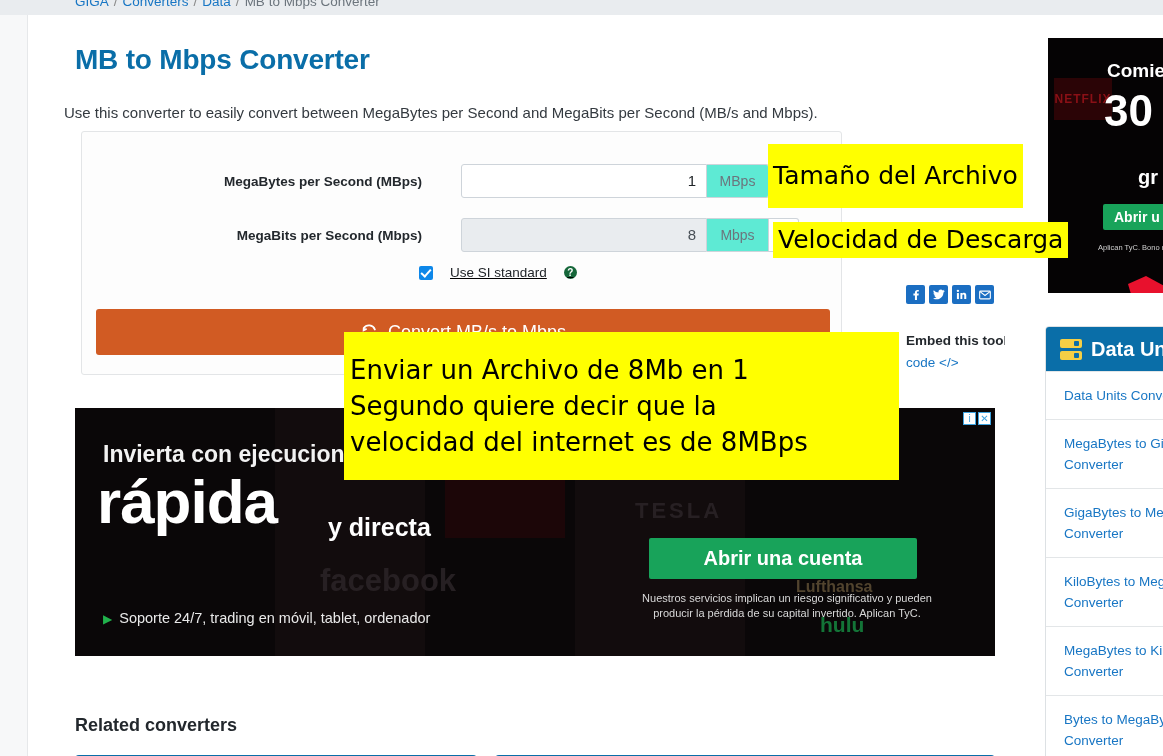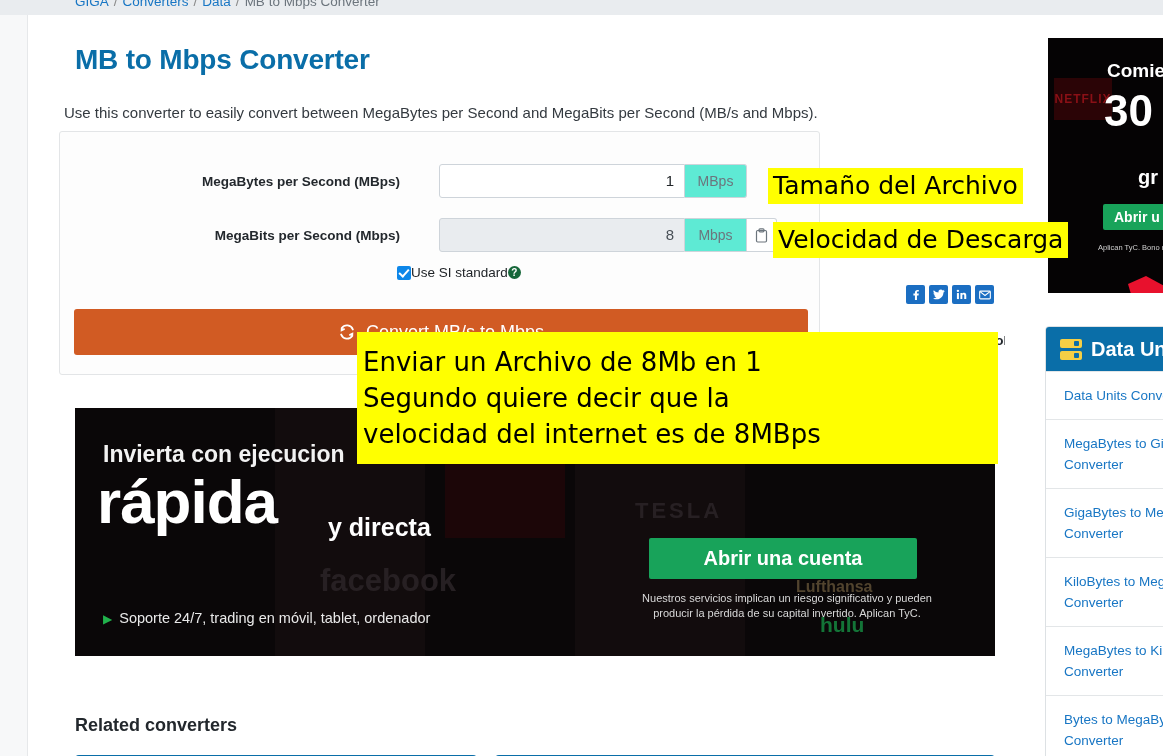--- a/index.html
+++ b/index.html
@@ -39,21 +39,21 @@
     font-size:28px; font-weight:bold; color:#0a6ea8;
     letter-spacing:-0.2px;
   }
   .page-sub {
     position:absolute; left:35px; top:89px;
     font-size:15px; color:#343a40;text-align:center;
   }
 
   
   .conv-card {
-    position:absolute; left:30px; top:116px; width:761px; height:244px;
+    position:absolute; left:52px; top:116px; width:761px; height:244px;
     background:#fdfdfd; border:1px solid #e3e5e7; border-radius:3px;
   }
   .row-label {
     position:absolute; text-align:right;
     font-size:13.5px; font-weight:bold; color:#23282d;
   }
   .r1-label { left:60px; top:42px; width:280px; }
   .r2-label { left:60px; top:96px; width:280px; }
 
   .inputgroup { position:absolute; display:flex; height:34px; }
@@ -73,21 +73,21 @@
     font-size:14px; color:#6c757d; display:flex; align-items:center; justify-content:center;
     border-radius:0 3px 3px 0;
   }
   .unit.mid { border-radius:0; }
   .copybtn {
     width:30px; height:34px; background:#fff;
     border:1px solid #ced4da; border-left:none; border-radius:0 3px 3px 0;
     display:flex; align-items:center; justify-content:center; cursor:pointer;
   }
 
-  .si-row { position:absolute; left:337px; top:133px; display:flex; align-items:center; gap:0; }
+  .si-row { position:absolute; left:337px; top:133px; display:flex; align-items:center; gap:17px;text-decoration:underline; }
   .si-check {
     width:14px; height:14px; background:#0d87e9; border-radius:2px;
     position:relative; cursor:pointer;
   }
   .si-check::after {
     content:""; position:absolute; left:4px; top:1px;
     width:4px; height:8px; border:solid #fff; border-width:0 2px 2px 0;
     transform:rotate(42deg);
   }
   .si-label { font-size:13.5px; color:#212529; }
@@ -193,25 +193,25 @@
     padding:13px 0 13px 18px; border-top:1px solid #e3e6e8;
     font-size:13.5px; color:#1876c4; line-height:21px; cursor:pointer; white-space:pre-line;
   }
   .rail-item:first-child { border-top:none; }
 
   
   .anno {
     position:absolute; background:#ffff00; color:#000;
     font-family:"DejaVu Sans", sans-serif; white-space:pre;
   }
-  .anno1 { left:768px; top:168px; font-size:25px; padding:2px 5px; line-height:32px; }
+  .anno1 { left:768px; top:144px; font-size:25px; padding:16px 5px; line-height:32px; }
   .anno2 { left:773px; top:222px; font-size:25px; padding:2px 5px; line-height:32px; }
   .anno3 {
-    left:357px; top:332px; width:641px; font-size:26px;
-    line-height:36px; padding:12px 6px;
+    left:344px; top:332px; width:555px; font-size:26px;
+    line-height:36px; padding:20px 6px;
   }
 </style>
 </head>
 <body>
 
 <div id="page">
 
   <div class="left-gutter"></div>
 
   <div class="breadcrumb-bar">

